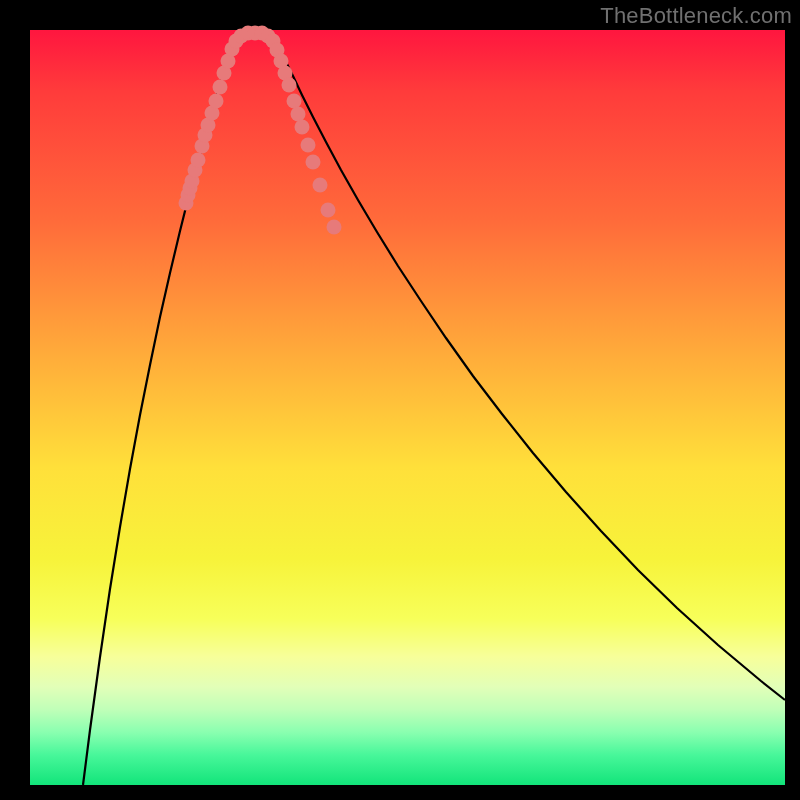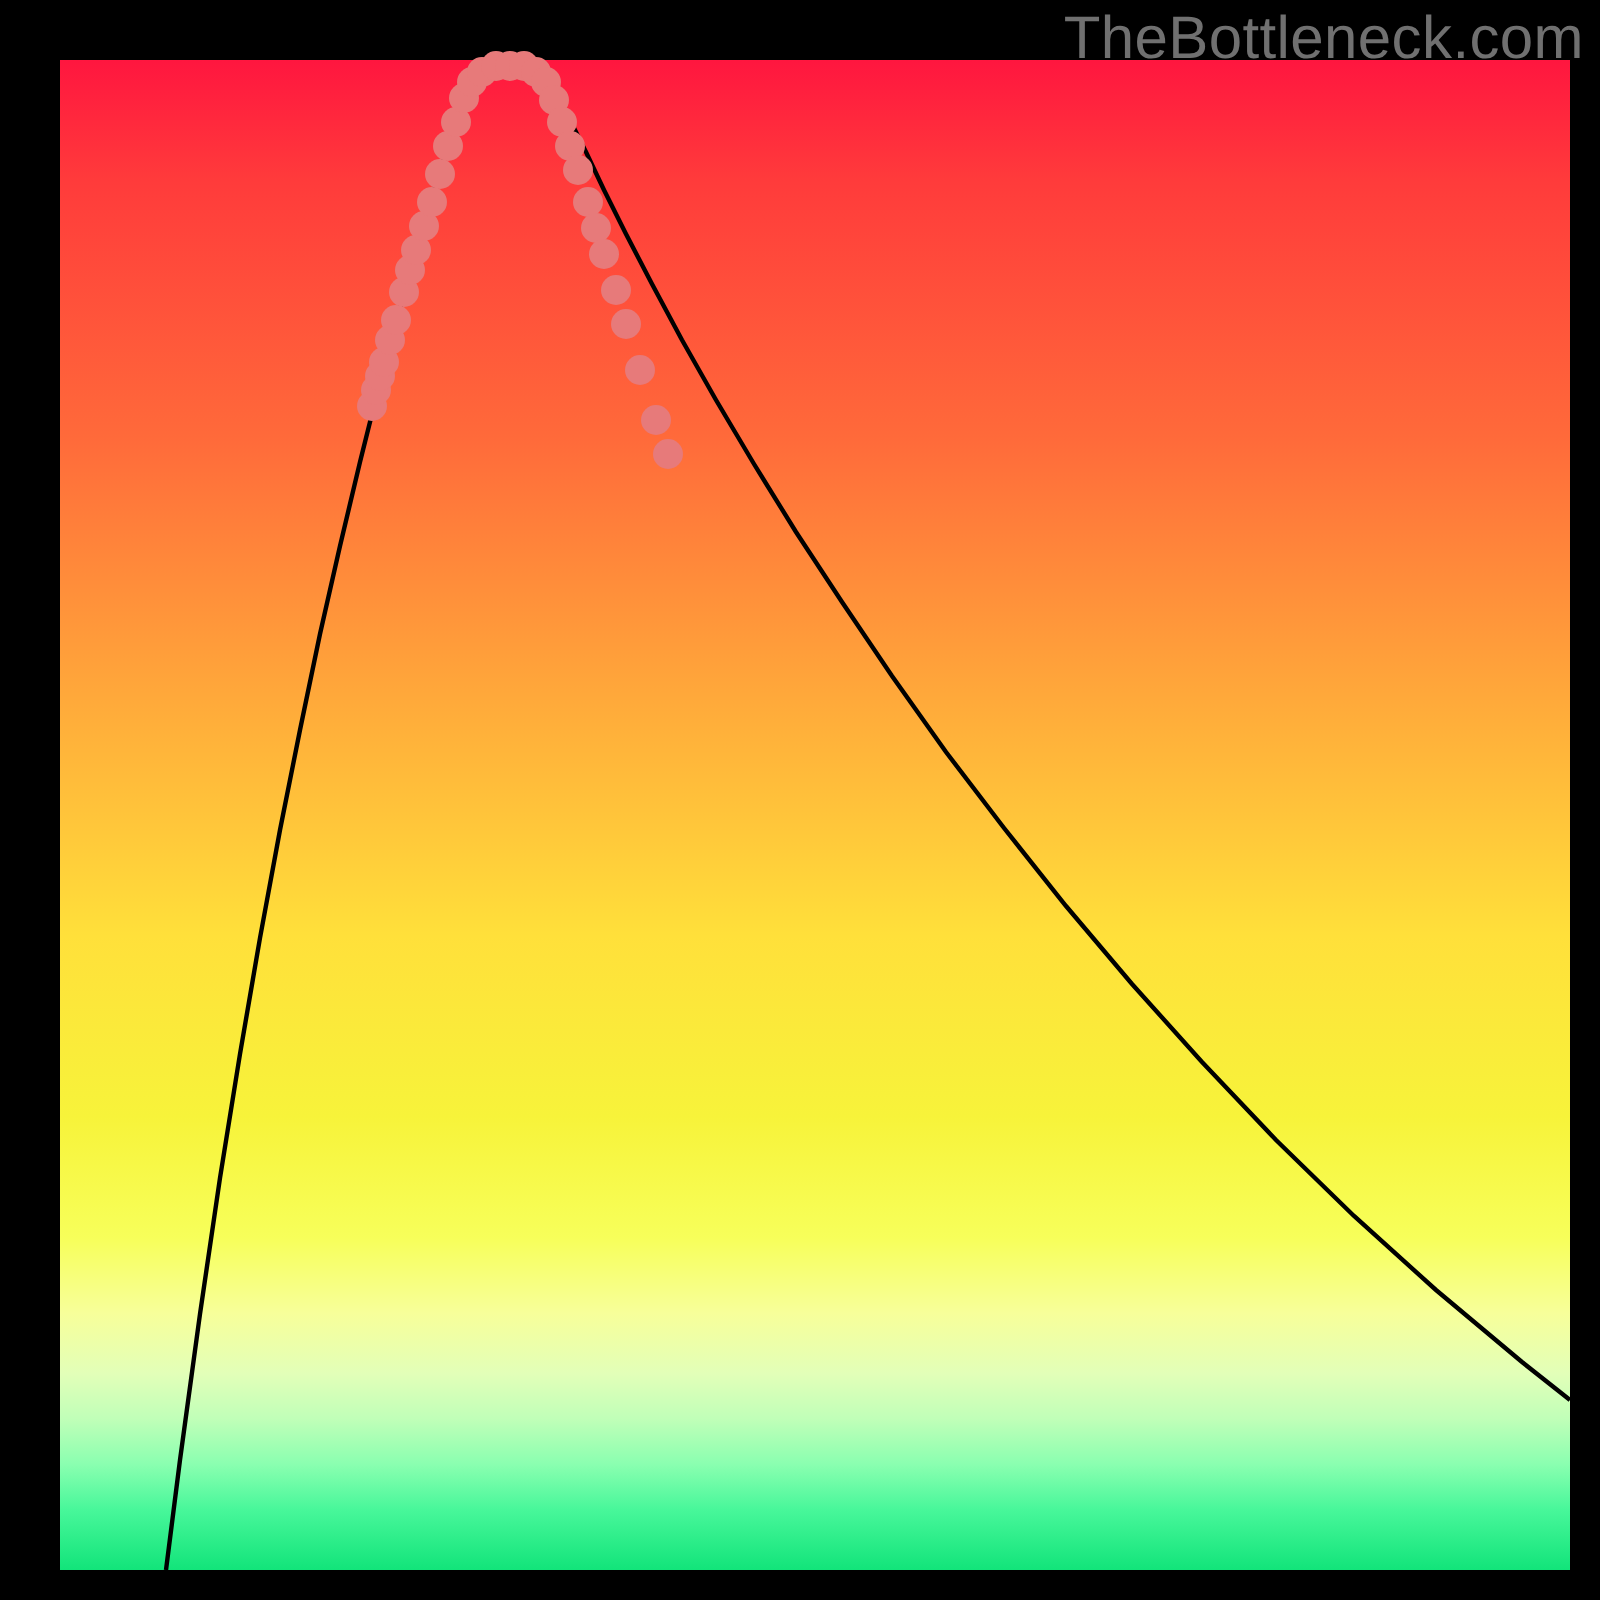--- a/index.html
+++ b/index.html
@@ -31,21 +31,21 @@
       #8affb0 93%,
       #48f79a 96%,
       #12e47a 100%
     );
   }
   .watermark {
     position: absolute;
     top: 3px;
     right: 8px;
     color: #707070;
-    font-size: 30px;
+    font-size: 22px;
     font-weight: 500;
     letter-spacing: 0.2px;
     z-index: 5;
   }
   svg.overlay {
     position: absolute;
     left: 0;
     top: 0;
     width: 755px;
     height: 755px;

